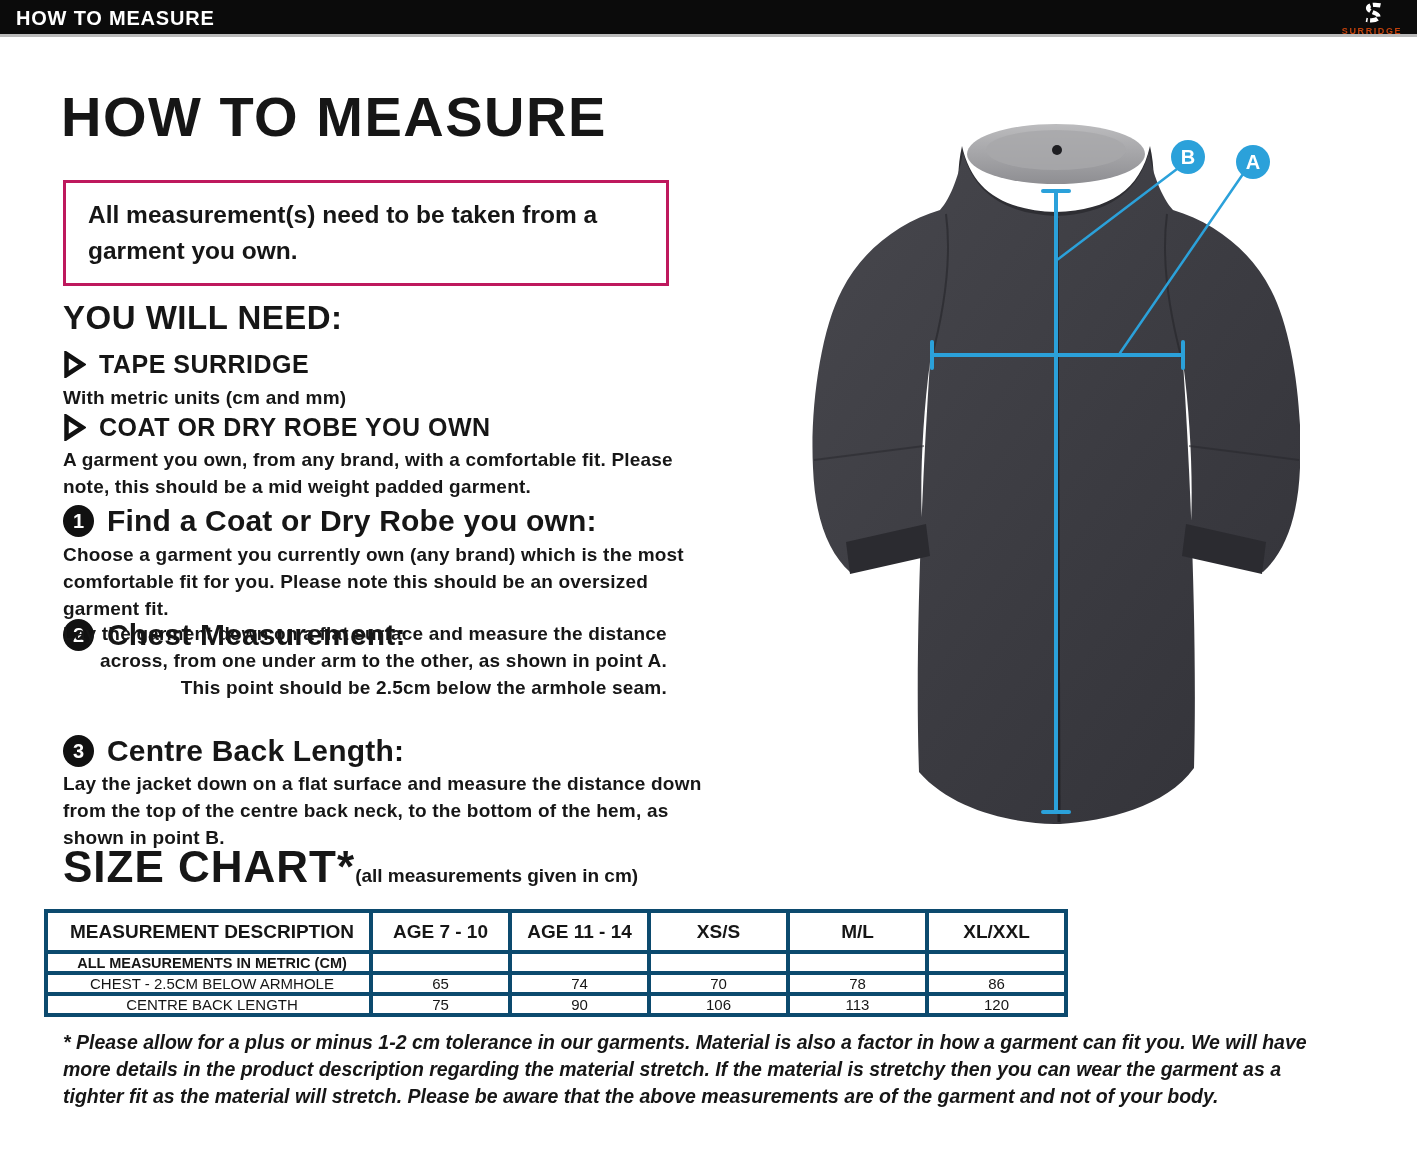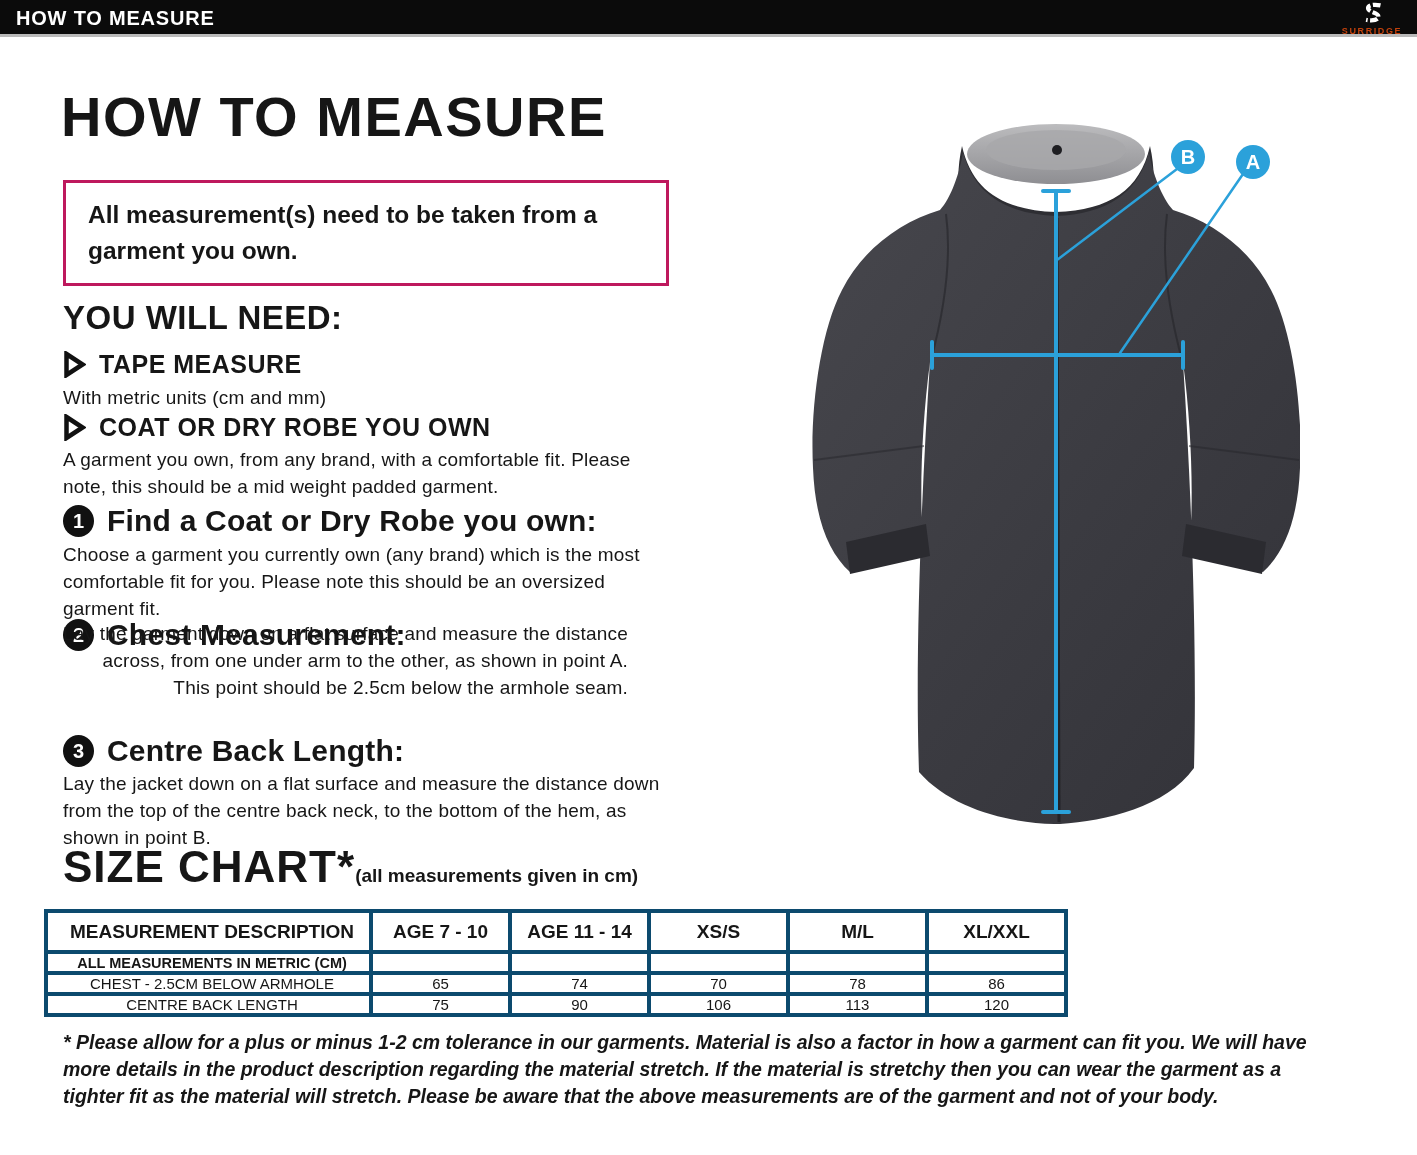--- a/index.html
+++ b/index.html
@@ -11,21 +11,21 @@
   .topbar-title { position:absolute; left:16px; top:0; line-height:37px; color:#fff; font-size:20px; font-weight:700; letter-spacing:.8px; }
   .logo { position:absolute; right:8px; top:2px; width:74px; text-align:center; color:#c2410c; }
   .logo-text { display:block; font-size:9px; font-weight:700; letter-spacing:1.6px; margin-top:-2px; }
 
   
   .h1 { position:absolute; left:61px; top:84px; font-size:56px; font-weight:700; letter-spacing:1.5px; }
   .notice { position:absolute; left:63px; top:180px; width:606px; border:3px solid #be185d; padding:14px 22px; font-size:24.5px; font-weight:700; line-height:36px; white-space:pre-line; }
   .ywn-head { position:absolute; left:63px; top:299px; font-size:33px; font-weight:700; letter-spacing:.5px; }
   .need-item { position:absolute; left:63px; display:flex; align-items:center; gap:13px; }
   .need-title { font-size:25px; font-weight:700; letter-spacing:.5px; }
-  .body-text { position:absolute; left:63px; font-size:19px; font-weight:400; line-height:27px; white-space:pre-line; letter-spacing:.2px; }
+  .body-text { position:absolute; left:63px; font-size:19px; font-weight:700; line-height:27px; white-space:pre-line; letter-spacing:.2px; }
   .step-head { position:absolute; left:63px; display:flex; align-items:center; gap:13px; }
   .step-num { width:31px; height:32px; border-radius:50%; background:#111; color:#fff; font-size:20px; font-weight:700; display:flex; align-items:center; justify-content:center; }
   .step-title { font-size:30px; font-weight:700; letter-spacing:.2px; }
 
   .sc-head { position:absolute; left:63px; top:842px; display:flex; align-items:baseline; }
   .sc-title { font-size:44px; font-weight:700; letter-spacing:1px; }
   .sc-sub { font-size:19px; font-weight:700; }
 
   
   table.size { position:absolute; left:44px; top:909px; width:1020px; border-collapse:collapse; table-layout:fixed; }
@@ -60,21 +60,21 @@
 
   <div class="notice">All measurement(s) need to be taken from a
 garment you own.</div>
 
   <div class="ywn-head">YOU WILL NEED:</div>
 
   <div class="need-item" style="top:350px;">
     <svg width="23" height="27" viewBox="0 0 23 27">
       <path d="M3.5 3 L19.5 13.5 L3.5 24 Z" fill="#fff" stroke="#111" stroke-width="4.5" stroke-linejoin="miter"></path>
     </svg>
-    <span class="need-title">TAPE MEASURE</span>
+    <span class="need-title">TAPE SURRIDGE</span>
   </div>
   <div class="body-text" style="top:384px;">With metric units (cm and mm)</div>
 
   <div class="need-item" style="top:413px;">
     <svg width="23" height="27" viewBox="0 0 23 27">
       <path d="M3.5 3 L19.5 13.5 L3.5 24 Z" fill="#fff" stroke="#111" stroke-width="4.5" stroke-linejoin="miter"></path>
     </svg>
     <span class="need-title">COAT OR DRY ROBE YOU OWN</span>
   </div>
   <div class="body-text" style="top:446px;">A garment you own, from any brand, with a comfortable fit. Please

